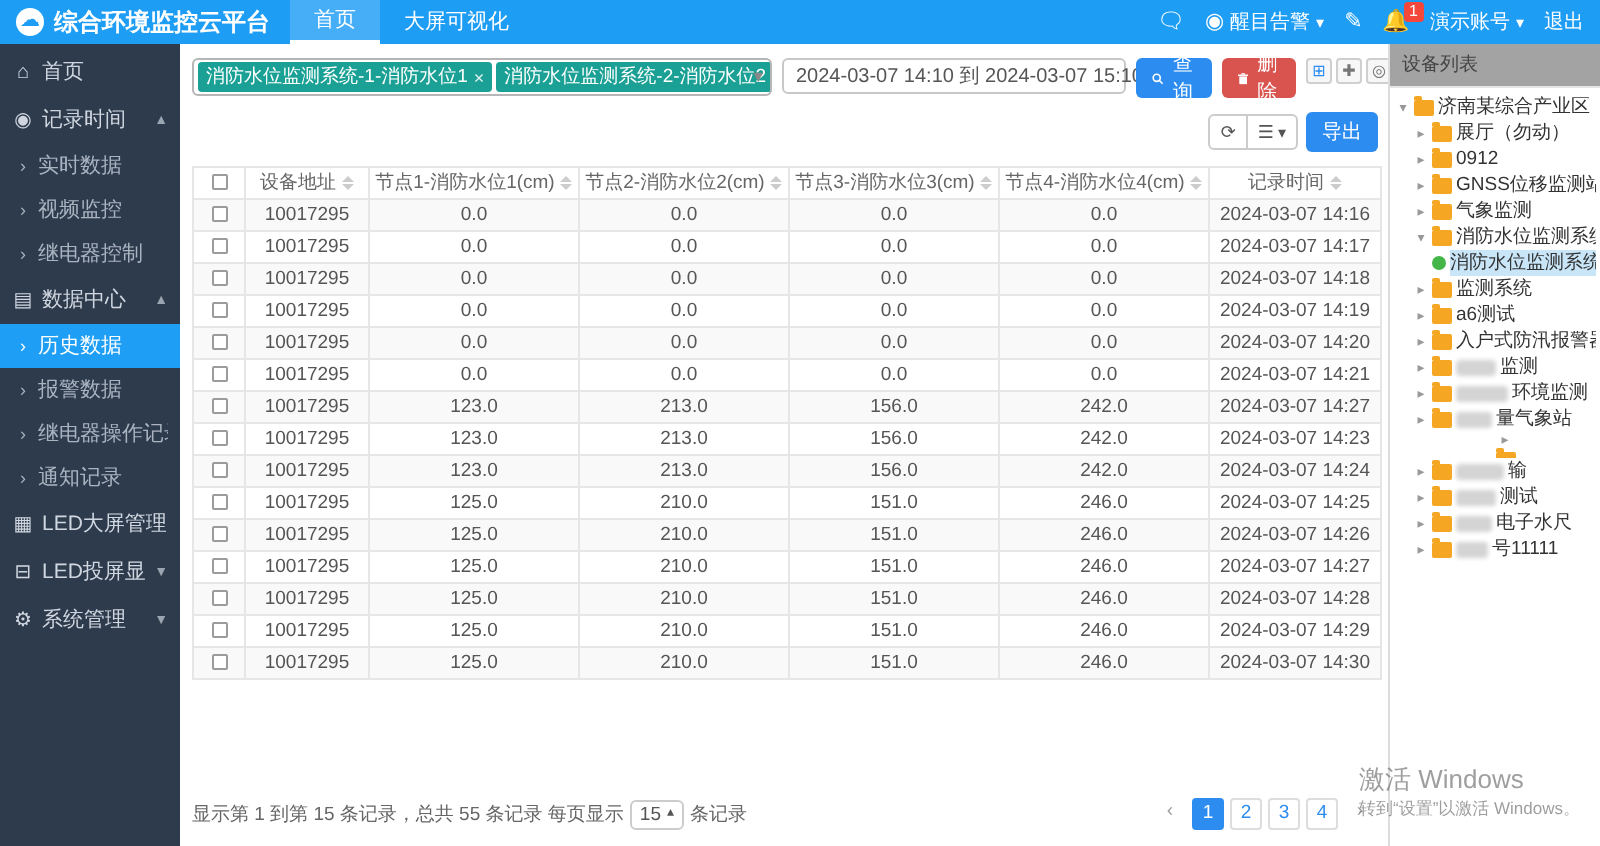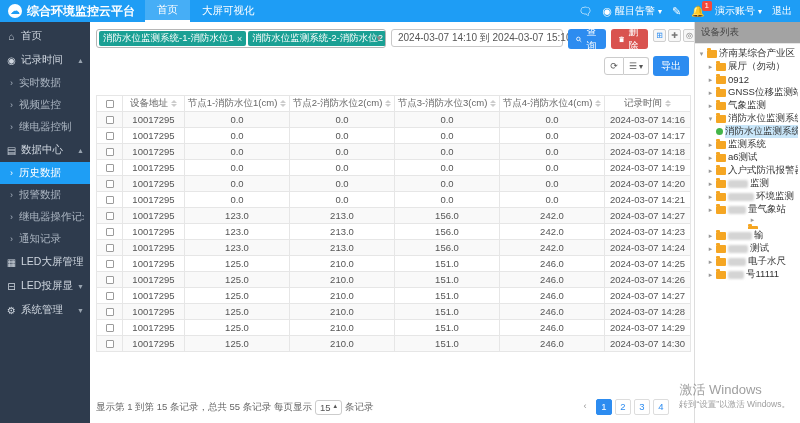--- a/index.html
+++ b/index.html
@@ -38,21 +38,21 @@
   .btn-red { background:#d9534f; }
   .tree-controls { margin-left:auto; display:flex; gap:2px; }
   .mini-btn { width:13px; height:13px; border:1px solid #cfcfcf; background:#f7f7f7; border-radius:2px; font-size:8px; line-height:11px; text-align:center; color:#777; cursor:pointer; padding:0; }
   .mini-btn.b { color:#2d8cf0; }
   .search-row { display:flex; justify-content:flex-end; align-items:center; gap:4px; margin-top:7px; }
   .search-input { border:1px solid #ccc; border-radius:3px; height:18px; width:150px; font-size:10px; padding:0 5px; font-family:inherit; color:#333; }
   .icon-btn { height:18px; border:1px solid #ccc; background:#fff; border-radius:3px; font-size:9px; color:#555; padding:0 5px; cursor:pointer; display:flex; align-items:center; gap:2px; }
   .icon-group { display:flex; }
   .icon-group .icon-btn:first-child { border-radius:3px 0 0 3px; }
   .icon-group .icon-btn:last-child { border-radius:0 3px 3px 0; border-left:none; }
-  table.data { width:594px; border-collapse:collapse; table-layout:fixed; font-size:9.5px; color:#555; margin-top:19px; }
+  table.data { width:594px; border-collapse:collapse; table-layout:fixed; font-size:9.5px; color:#555; margin-top:7px; }
   table.data th, table.data td { border:1px solid #e6e6e6; text-align:center; padding:0 2px; height:16px; overflow:hidden; white-space:nowrap; }
   table.data th { color:#666; font-weight:normal; background:#fff; position:relative; }
   table.data tbody tr:nth-child(odd) { background:#f9f9f9; }
   .sort { display:inline-flex; flex-direction:column; gap:1px; margin-left:3px; vertical-align:middle; }
   .sort i { display:block; width:0; height:0; border-left:3px solid transparent; border-right:3px solid transparent; }
   .sort .up { border-bottom:3px solid #ccc; }
   .sort .dn { border-top:3px solid #ccc; }
   .cb { display:inline-block; width:8px; height:8px; border:1px solid #9b9b9b; border-radius:1px; background:#fff; vertical-align:middle; cursor:pointer; }
   .footer-row { position:absolute; left:6px; right:6px; bottom:8px; display:flex; justify-content:space-between; align-items:center; font-size:9.5px; color:#666; }
   .pg-info { display:flex; align-items:center; gap:3px; }

